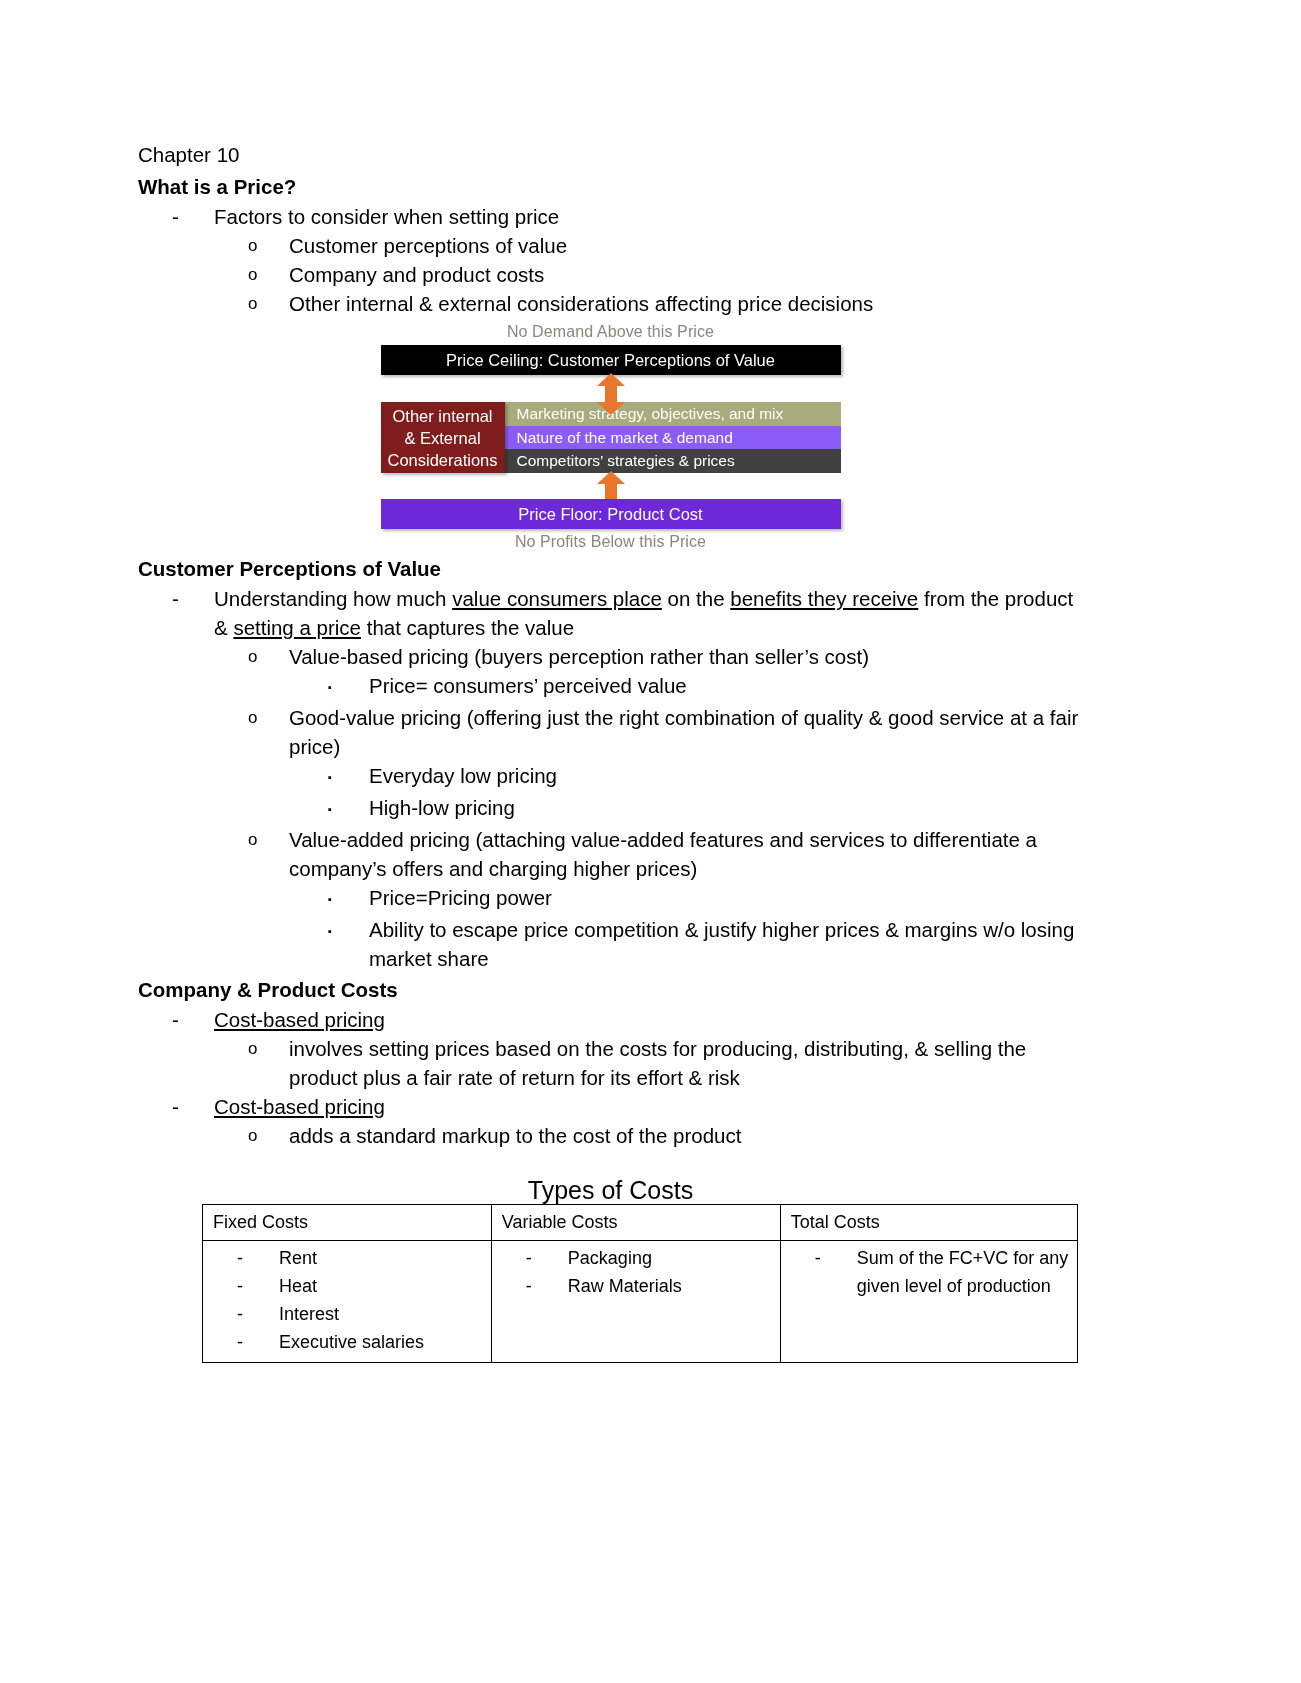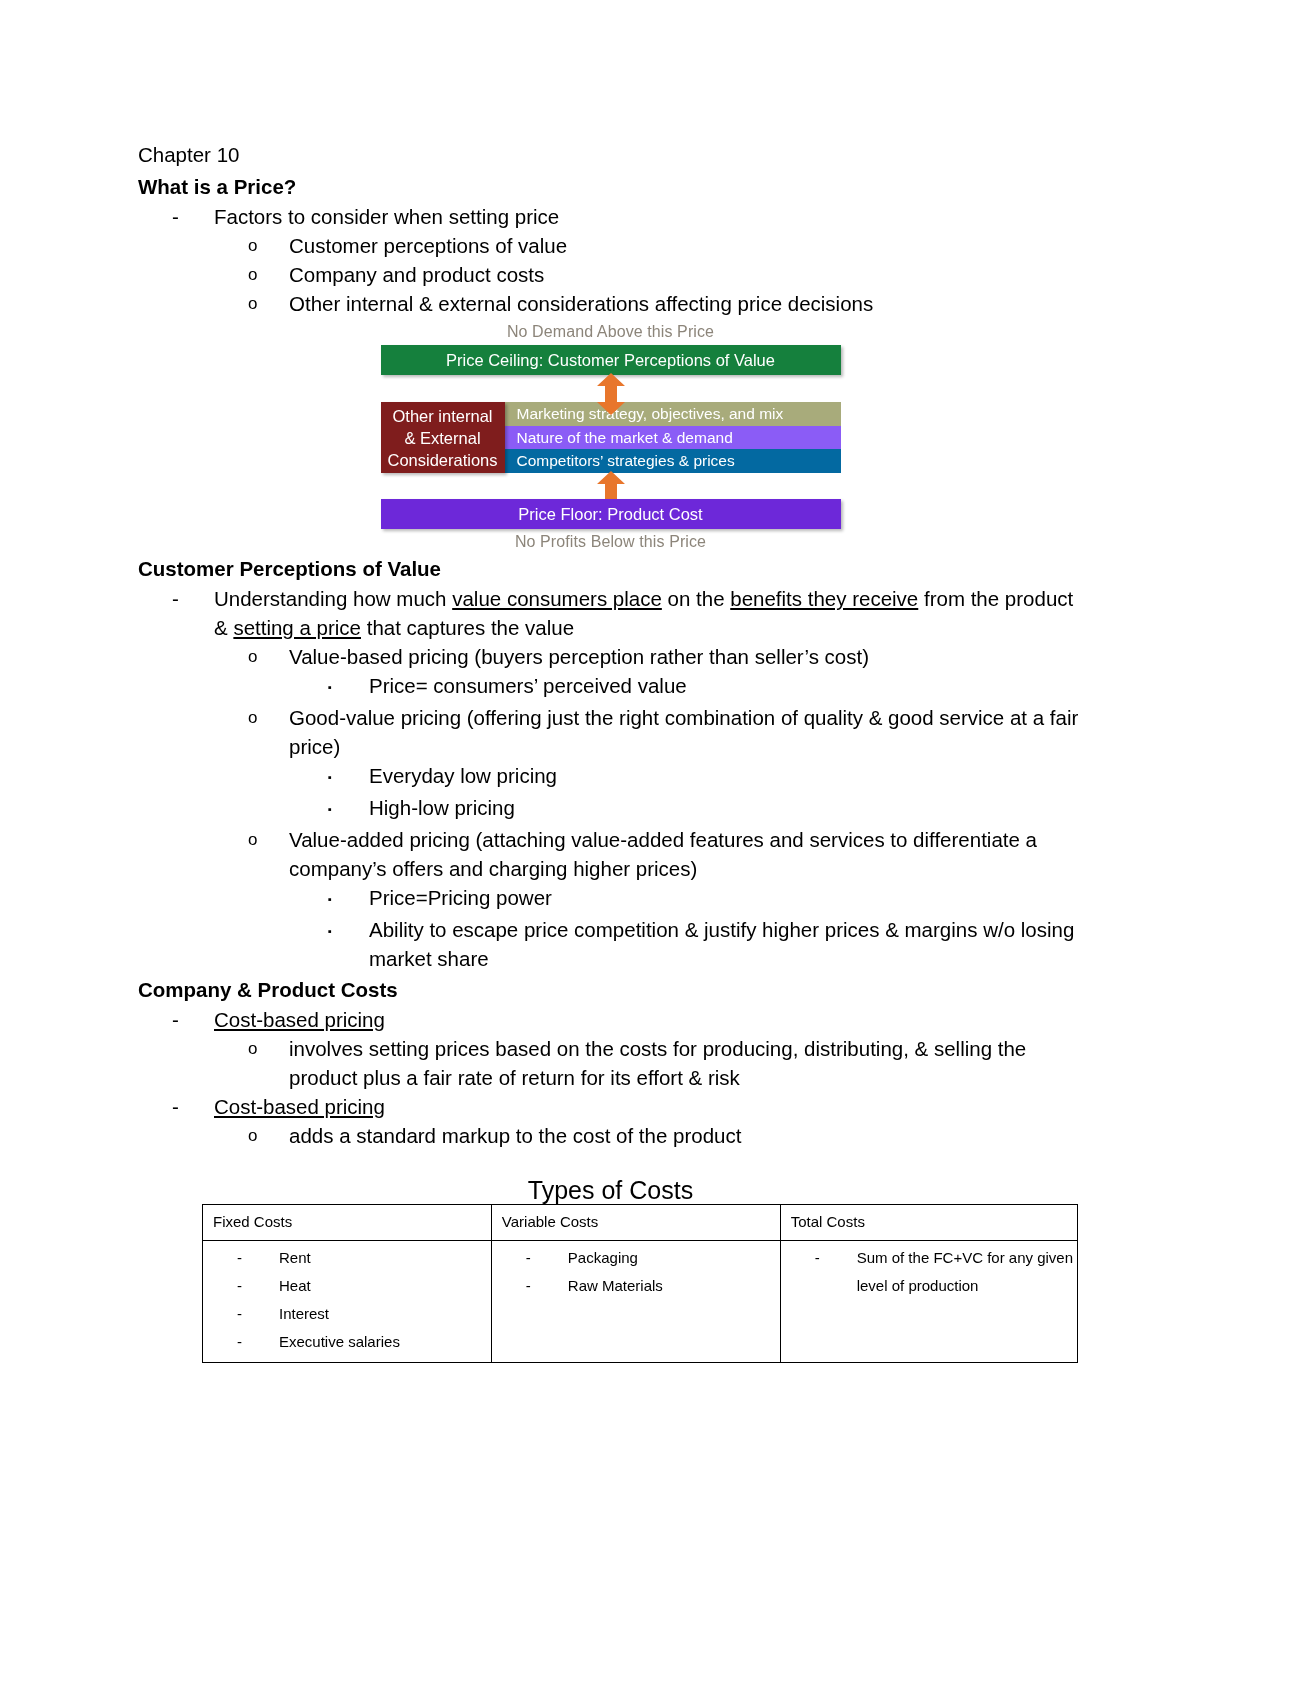--- a/index.html
+++ b/index.html
@@ -97,21 +97,21 @@
   .dg-bar {
     position: relative;
     height: 30px;
     line-height: 30px;
     text-align: center;
     color: #ffffff;
     font-size: 16.5px;
     box-shadow: 2px 2px 3px rgba(0,0,0,0.28);
   }
   .dg-ceiling {
-    background: #15803d;
+    background: #000000;
     margin-top: 3px;
   }
   .dg-floor {
     background: #d9b козел;
   }
   .dg-floor {
     background: #6d28d9;
     color: #ffffff;
     margin-top: 0;
   }
@@ -144,21 +144,21 @@
     flex: 1 1 0;
     display: flex;
     align-items: center;
     padding-left: 12px;
     font-size: 15.5px;
     color: #ffffff;
     box-sizing: border-box;
   }
   .dg-row.r1 { background: #a8ab7b; }
   .dg-row.r2 { background: #8b5cf6; }
-  .dg-row.r3 { background: #0369a1; }
+  .dg-row.r3 { background: #404040; }
 
   .dg-gap { height: 27px; position: relative; }
   .dg-gap2 { height: 26px; position: relative; }
   .arrow {
     position: absolute;
     left: 50%;
     transform: translateX(-50%);
     top: -2px;
   }
 
@@ -172,21 +172,21 @@
   table.costs {
     border-collapse: collapse;
     width: 876px;
     margin-left: 64px;
     table-layout: fixed;
   }
   table.costs td, table.costs th {
     border: 1.6px solid #000000;
     vertical-align: top;
     padding: 3px 0 6px 10px;
-    font-size: 15px;
+    font-size: 18px;
     line-height: 28px;
     font-weight: normal;
     text-align: left;
   }
   table.costs th { padding-bottom: 4px; }
   .cell-item {
     display: flex;
     margin-left: 24px;
   }
   .cell-item .mark { width: 42px; flex: 0 0 42px; }

